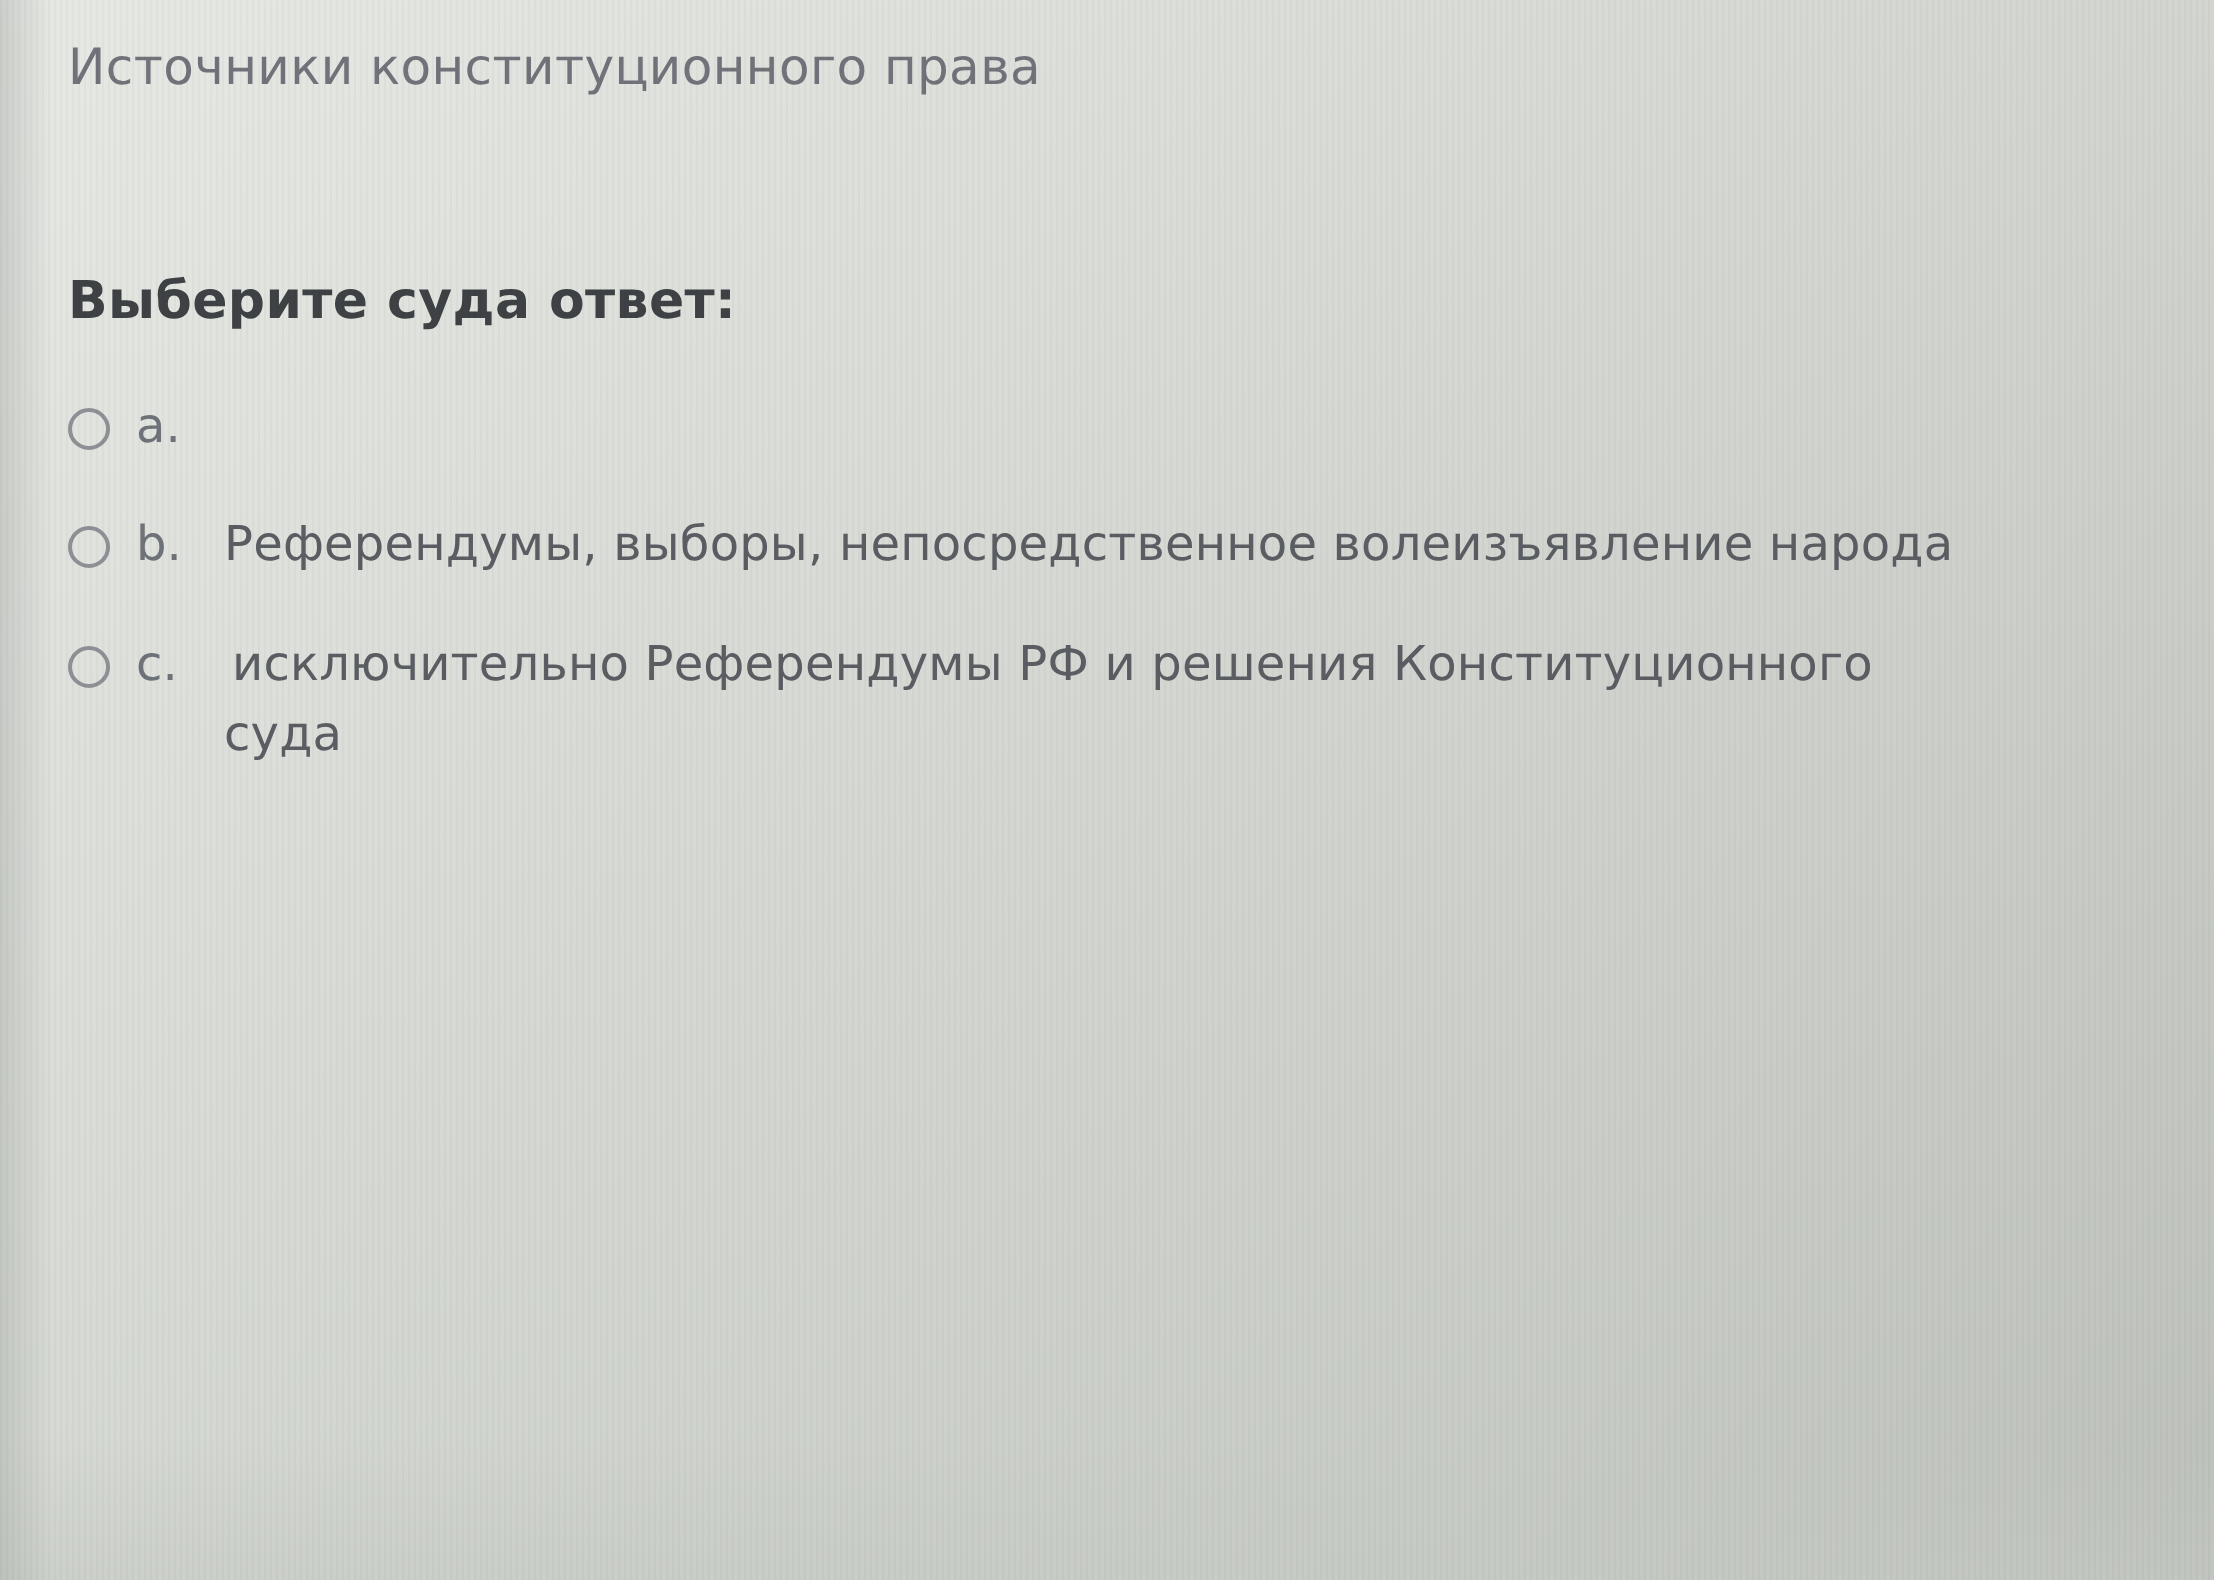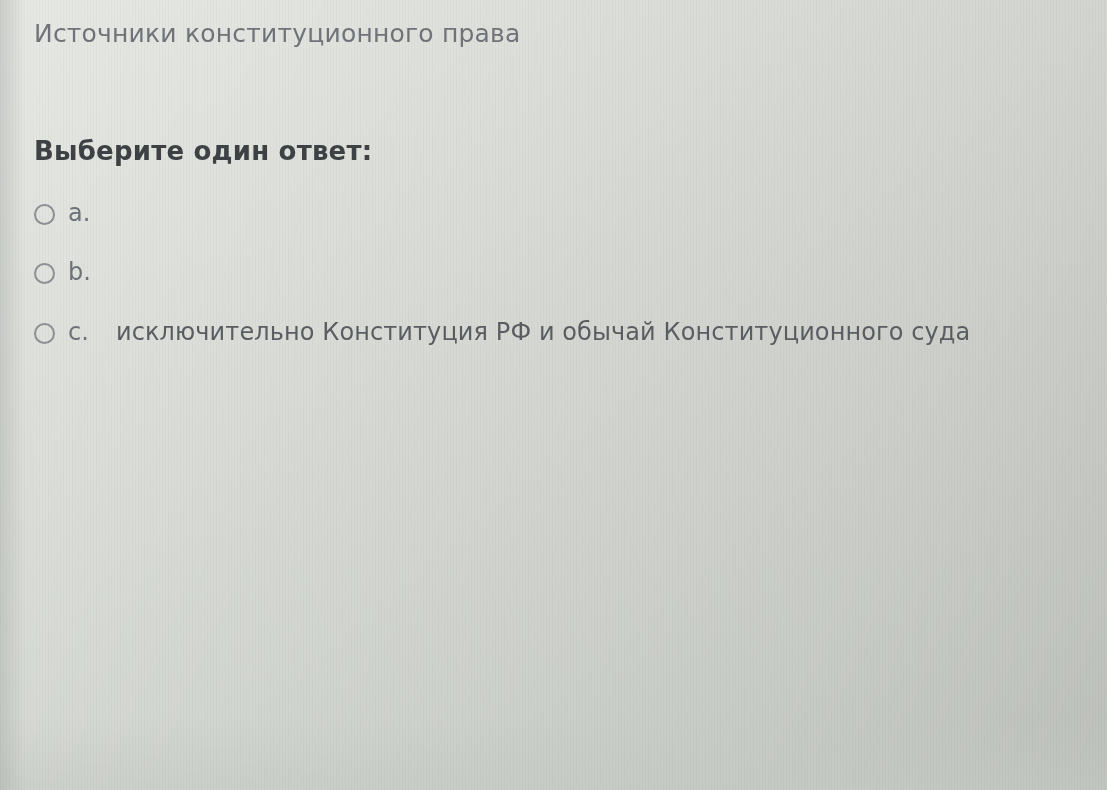--- a/index.html
+++ b/index.html
@@ -123,37 +123,38 @@
 </head>
 <body>
 
 <div class="screen"></div>
 <div class="left-edge"></div>
 
 <div class="content">
 
   <div class="question-text">Источники конституционного права</div>
 
-  <div class="prompt">Выберите один ответ:</div>
+  <div class="prompt">Выберите суда ответ:</div>
 
   <div class="options">
 
     <div class="option">
       <span class="radio"></span>
       <span class="option-letter">a.</span>
     </div>
 
     <div class="option">
       <span class="radio"></span>
       <span class="option-letter">b.</span>
+      <span class="option-label">Референдумы, выборы, непосредственное волеизъявление народа</span>
     </div>
 
     <div class="option">
       <span class="radio"></span>
       <span class="option-letter">c.</span>
-      <span class="option-label indented">исключительно Конституция РФ и обычай Конституционного суда</span>
+      <span class="option-label indented">исключительно Референдумы РФ и решения Конституционного суда</span>
     </div>
 
   </div>
 </div>
 
 <div class="bottom-fade"></div>
 <div class="scanlines"></div>
 
 </body></html>

